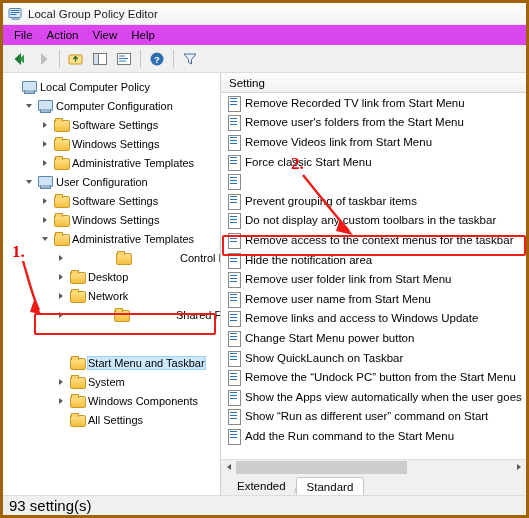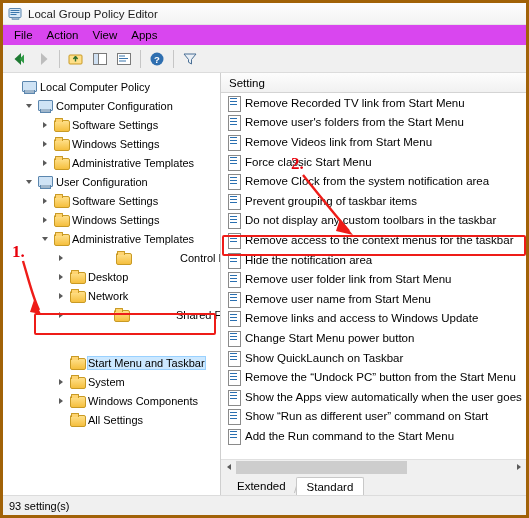--- a/index.html
+++ b/index.html
@@ -220,21 +220,21 @@
     position: absolute; right: -1px; top: 2px; bottom: 2px; width: 1px; background: #c0c0c0;
     transform: skewX(-16deg);
   }
   
   .statusbar {
     height: 20px;
     background: #f0f0f0;
     border-top: 1px solid #dcdcdc;
     display: flex; align-items: center;
     padding-left: 6px;
-    font-size: 11px;
+    font-size: 15px;
     flex: 0 0 auto;
   }
 
   
   .anno { position: absolute; pointer-events: none; }
   .anno-num {
     font-family: "Liberation Serif", serif;
     color: #e8000b;
     font-weight: bold;
     font-size: 17px;
@@ -263,21 +263,21 @@
         <rect x="4" y="11.5" width="7" height="2" fill="#9fb6cb" stroke="#5b86ae" stroke-width="0.6"></rect>
       </svg>
     </span>
     <span class="tb-title">Local Group Policy Editor</span>
   </div>
 
   <div class="menubar">
     <div class="mi">File</div>
     <div class="mi">Action</div>
     <div class="mi">View</div>
-    <div class="mi">Apps</div>
+    <div class="mi">Help</div>
   </div>
 
   <div class="toolbar">
     <div class="tb-btn">
       <svg width="18" height="18" viewBox="0 0 18 18">
         <path d="M11 3 L4.5 9 L11 15 Z" fill="#1f7a33"></path>
         <path d="M14 4.5 L9.5 9 L14 13.5 Z" fill="#2f9c45"></path>
       </svg>
     </div>
     <div class="tb-btn">
@@ -457,21 +457,20 @@
           <div class="row">
             <span class="ico ico-policy"></span>
             <span class="rlabel">Remove Videos link from Start Menu</span>
           </div>
           <div class="row">
             <span class="ico ico-policy"></span>
             <span class="rlabel">Force classic Start Menu</span>
           </div>
           <div class="row">
             <span class="ico ico-policy"></span>
-            <span class="rlabel">Remove Clock from the system notification area</span>
           </div>
           <div class="row">
             <span class="ico ico-policy"></span>
             <span class="rlabel">Prevent grouping of taskbar items</span>
           </div>
           <div class="row">
             <span class="ico ico-policy"></span>
             <span class="rlabel">Do not display any custom toolbars in the taskbar</span>
           </div>
           <div class="row">

